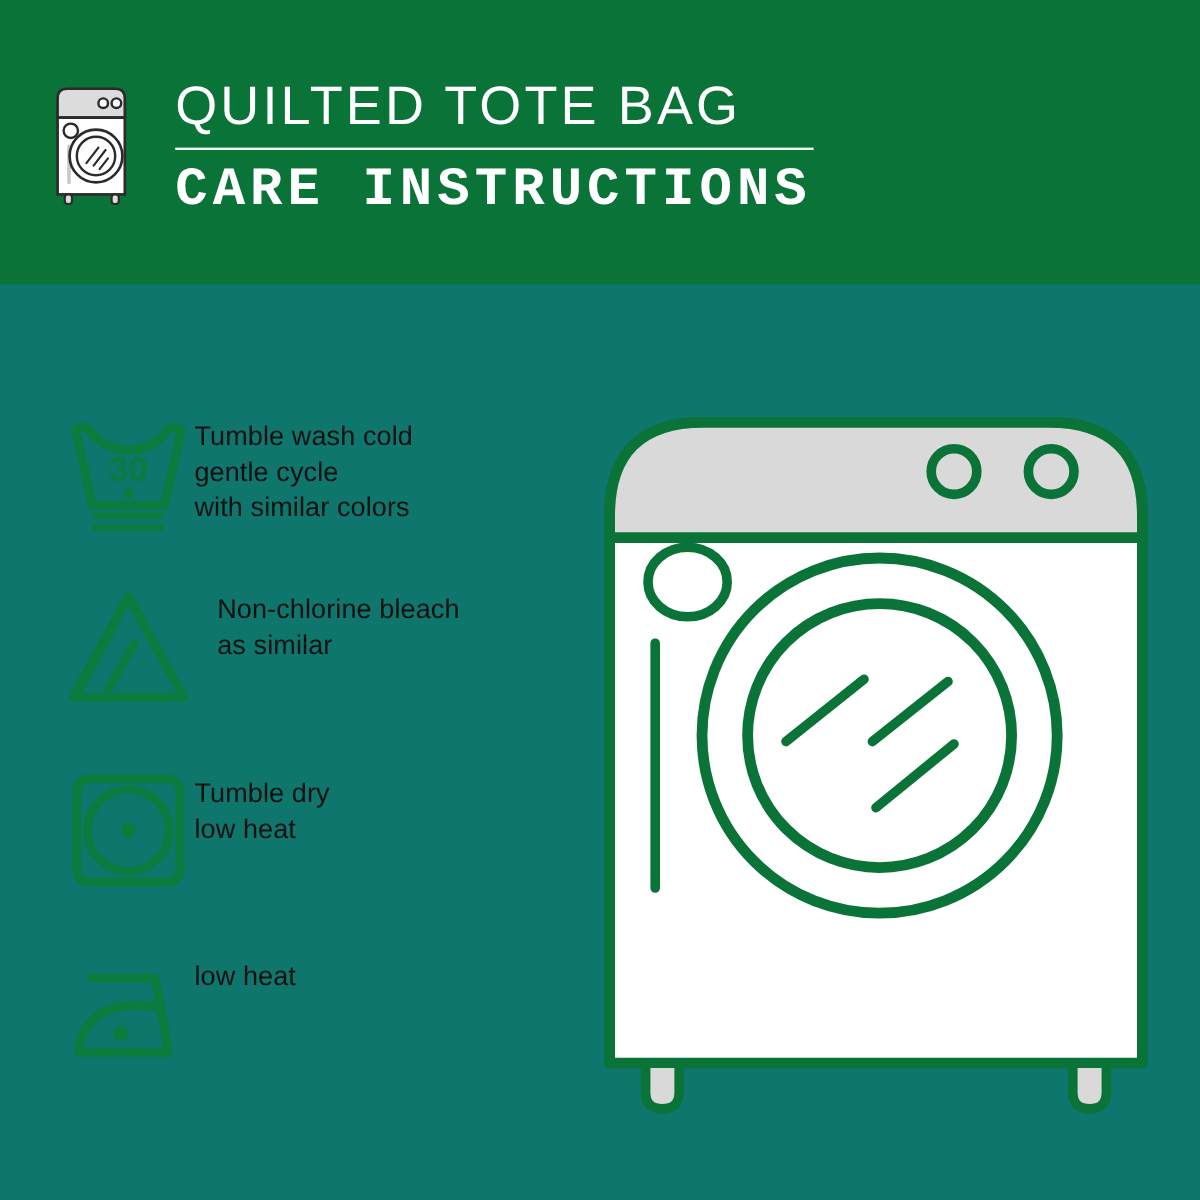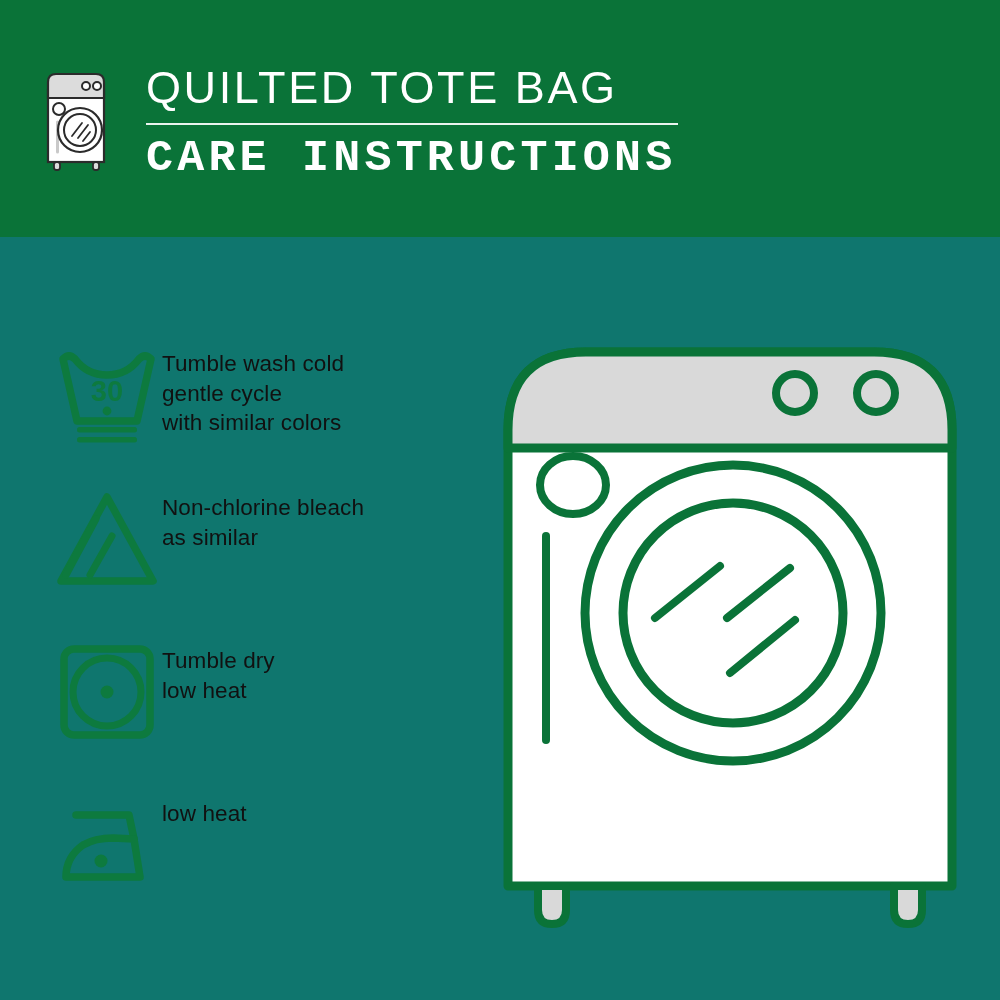--- a/index.html
+++ b/index.html
@@ -85,21 +85,21 @@
 
   .care-row {
     position: absolute;
     left: 52px;
     display: flex;
     align-items: flex-start;
     width: 420px;
   }
 
   .care-row.r0 { top: 108px; }
-  .care-row.r1 { top: 252px; }
+  .care-row.r1 { top: 252px; gap: 19px; }
   .care-row.r2 { top: 405px; }
   .care-row.r3 { top: 558px; }
 
   .care-symbol {
     width: 110px;
     flex: 0 0 110px;
     display: flex;
     justify-content: center;
     align-items: flex-start;
   }

